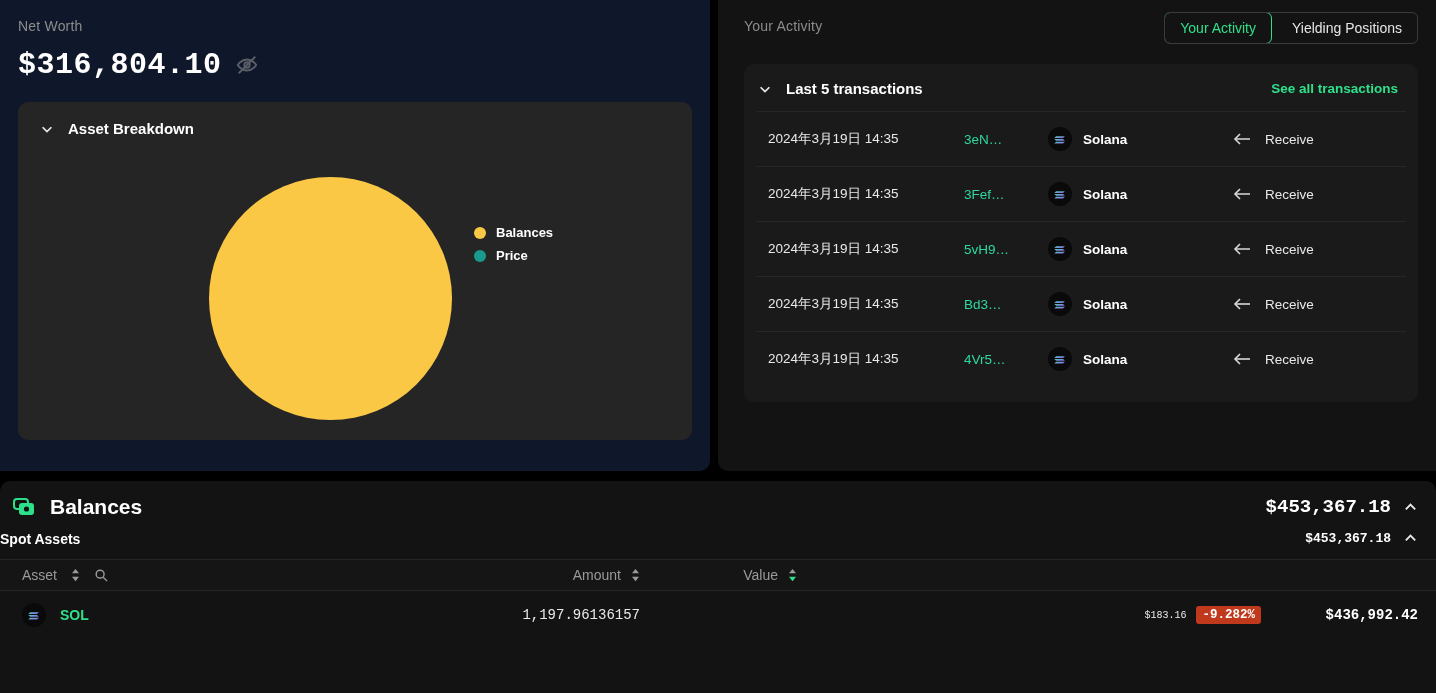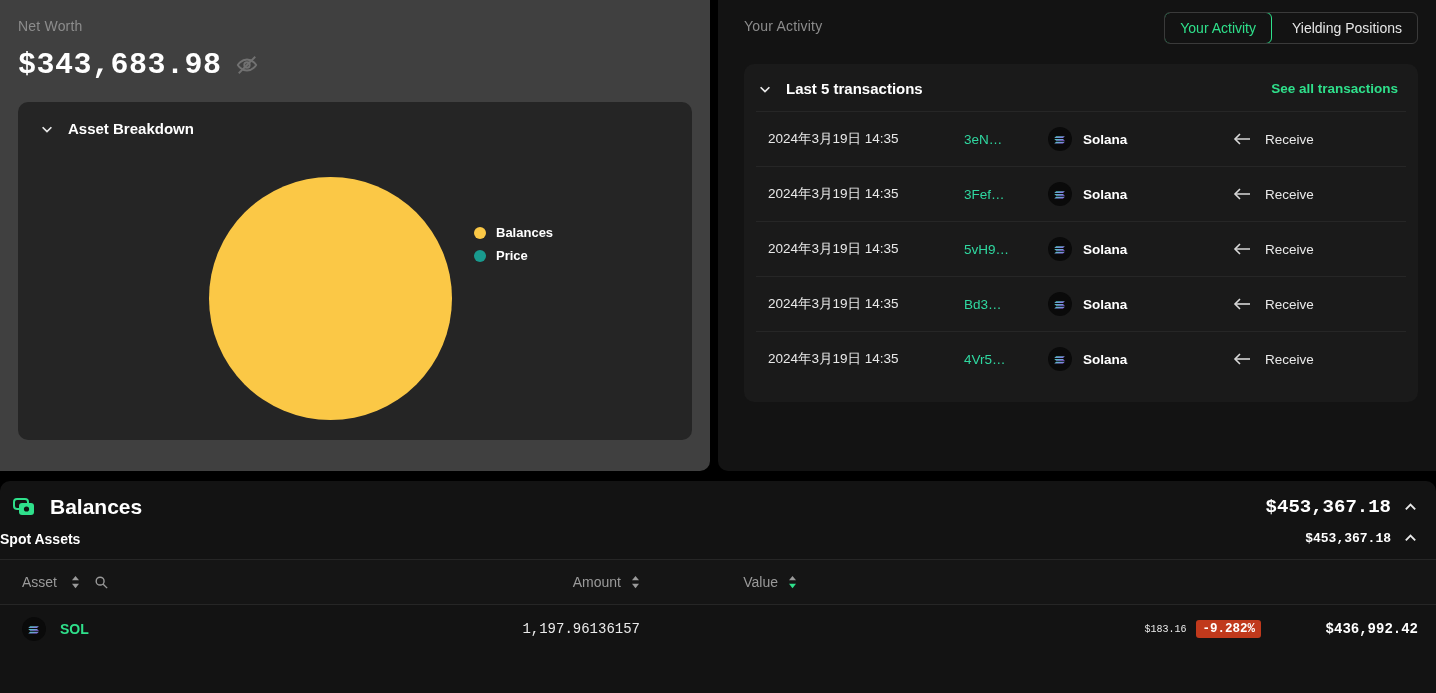--- a/index.html
+++ b/index.html
@@ -8,21 +8,21 @@
     background: #000000;
     font-family: "Liberation Sans", sans-serif;
     overflow: hidden;
   }
 
   
   .top-area { display: flex; width: 1436px; height: 471px; gap: 8px; background:#000; }
 
   .panel-left {
     width: 744px; height: 471px;
-    background: #404040;
+    background: #0f172a;
     border-radius: 0 0 10px 0;
     padding: 18px 18px 0 18px;
   }
   .panel-right {
     width: 718px; height: 471px;
     background: #131313;
     border-radius: 0 0 0 10px;
     padding: 18px 18px 0 26px;
   }
 
@@ -119,21 +119,21 @@
   .bal-head-right { display: flex; align-items: center; gap: 12px; }
 
   .spot-row {
     display: flex; align-items: flex-start; justify-content: space-between;
     padding: 12px 18px 0 0;
   }
   .spot-label { font-size: 14px; font-weight: 700; color: #ffffff; }
   .spot-total { font-family: "Liberation Mono", monospace; font-size: 13px; font-weight: 700; color: #fff; }
 
   .tbl-head {
-    display: flex; align-items: center; height: 46px; margin-top: 12px;
+    display: flex; align-items: center; height: 32px; margin-top: 12px;
     border-top: 1px solid #262626; border-bottom: 1px solid #262626;
     color: #9a9a9a; font-size: 14px; background:#151515;
   }
   .c-asset { width: 510px; display: flex; align-items: center; gap: 14px; padding-left: 22px; }
   .c-amount { width: 130px; display: flex; align-items: center; justify-content: flex-end; gap: 10px; }
   .c-price { flex: 1; display: flex; align-items: center; justify-content: flex-end; gap: 10px; padding-right: 0; }
   .c-value { width: 175px; display: flex; align-items: center; justify-content: flex-end; gap: 10px; padding-right: 18px; }
   .sort { width: 9px; height: 14px; flex: none; }
   .search-ic { width: 14px; height: 14px; cursor: pointer; }
 
@@ -153,21 +153,21 @@
 </style>
 </head>
 <body>
 
 <div class="top-area">
 
   <div class="panel-left">
     <div class="label-muted">Net Worth</div>
 
     <div class="networth-row">
-      <div class="networth">$343,683.98</div>
+      <div class="networth">$316,804.10</div>
       <svg class="eye-off" viewBox="0 0 24 24" fill="none" stroke="#9a9a9a" stroke-width="2">
         <path d="M2 12s3.5-6 10-6 10 6 10 6-3.5 6-10 6S2 12 2 12z"></path>
         <circle cx="12" cy="12" r="3"></circle>
         <line x1="3" y1="21" x2="21" y2="3"></line>
       </svg>
     </div>
 
     <div class="card">
       <div class="card-head">
         <svg class="chev" viewBox="0 0 16 16" fill="none" stroke="#e8e8e8" stroke-width="2">

